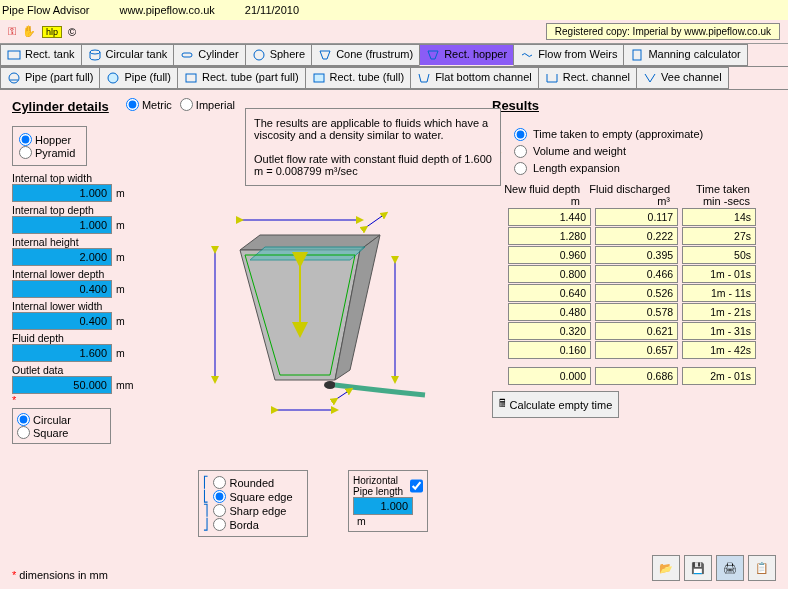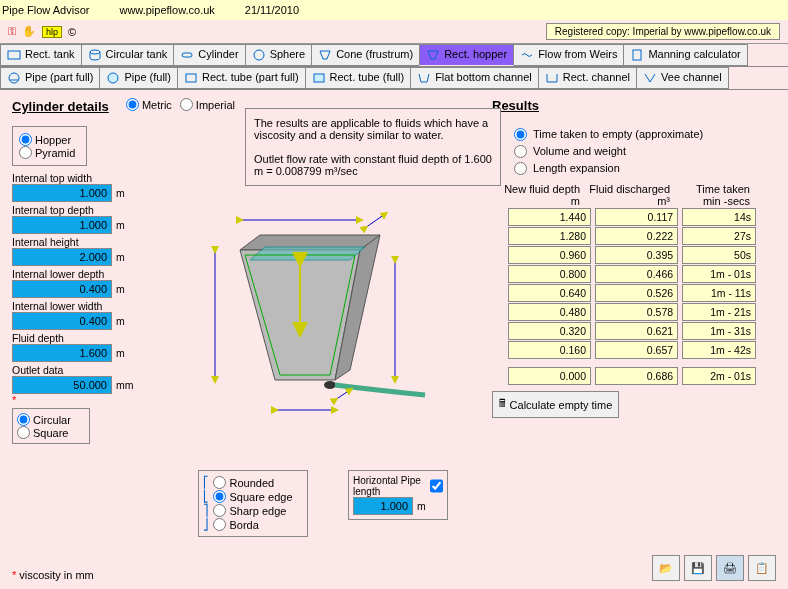--- a/index.html
+++ b/index.html
@@ -19,35 +19,35 @@
 .radio-item{display:flex;align-items:center;gap:3px}
 .fieldrow{margin:2px 0}
 .fieldlabel{display:block;font-size:10.5px}
 .fieldinput{width:100px;text-align:right;background:#0ea5e9;border:1px solid #888;padding:2px 4px;font-size:11px}
 .unit{font-size:10.5px;margin-left:4px}
 .shape-box{border:1px solid #888;padding:6px;width:75px;margin:6px 0}
 .info-box{border:1px solid #888;padding:8px;font-size:10.5px;width:256px;position:absolute;left:245px;top:108px;background:#fce8e8}
 .diagram{position:absolute;left:185px;top:200px;width:260px;height:230px}
 .outlet-box{border:1px solid #888;padding:4px;width:110px;position:absolute;left:198px;top:470px}
 .outlet-row{display:flex;align-items:center;gap:4px;margin:1px 0}
-.hpipe-box{border:1px solid #888;padding:4px;width:100px;position:absolute;left:348px;top:470px}
+.hpipe-box{border:1px solid #888;padding:4px;width:80px;position:absolute;left:348px;top:470px}
 .results-opts{margin:8px 0}
 .ropt{display:flex;align-items:center;gap:6px;margin:3px 0}
 .ricon{width:16px;height:14px;display:inline-block}
 .rtable{margin-top:8px}
 .rheader{display:flex;font-size:10.5px}
 .rcol{text-align:right;padding:0 2px}
 .rc1{width:90px}.rc2{width:90px}.rc3{width:80px}
 .rrow{display:flex;gap:4px;margin:1px 16px}
 .rcell{background:#ffffcc;border:1px solid #888;padding:2px 4px;text-align:right;font-size:10.5px}
 .calc-btn{margin-top:6px;padding:3px 6px;border:1px solid #888;background:#f0f0f0;display:flex;align-items:center;gap:4px;cursor:pointer}
 .bottom-btns{position:absolute;right:12px;bottom:8px;display:flex;gap:4px}
 .icon-btn{width:28px;height:26px;border:1px solid #888;background:#f0f0f0;display:flex;align-items:center;justify-content:center;cursor:pointer}
 .ast{color:red}
-.shape-radio-box{border:1px solid #888;padding:4px;width:78px;}
+.shape-radio-box{border:1px solid #888;padding:4px;width:99px;}
 .dim-note{position:absolute;left:12px;bottom:8px;font-size:10.5px}
 </style>
 </head>
 <body>
 
 <div class="titlebar">
   <span>Pipe Flow Advisor</span>
   <span>www.pipeflow.co.uk</span>
   <span>21/11/2010</span>
 </div>
@@ -334,21 +334,21 @@
 </div>
 
 <div class="hpipe-box">
   <div style="display:flex;justify-content:space-between">
       <span style="font-size:10px">Horizontal Pipe length</span>
       <input type="checkbox" checked="" style="">
     </div>
   <input class="fieldinput" style="width: 60px;" value="1.000"><span class="unit">m</span>
 </div>
 
-<div class="dim-note"><span class="ast">*</span> <span>viscosity in mm</span></div>
+<div class="dim-note"><span class="ast">*</span> <span>dimensions in mm</span></div>
 
 <div class="bottom-btns">
   <div class="icon-btn">
       <span>📂</span>
     </div>
   <div class="icon-btn">
       <span>💾</span>
     </div>
   <div class="icon-btn" style="background:#cde">
       <span>🖨</span>

